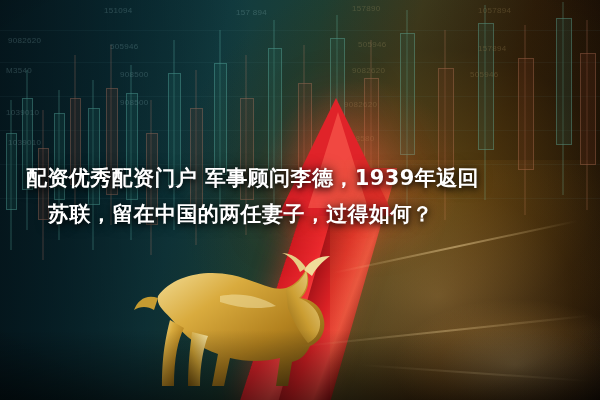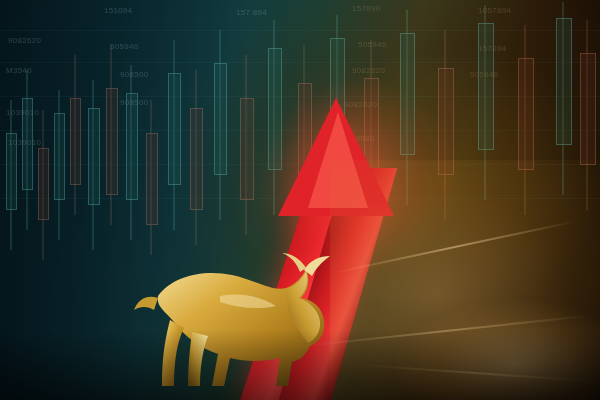--- a/index.html
+++ b/index.html
@@ -357,15 +357,17 @@
   <div class="flare-a"></div>
   <div class="flare-b"></div>
   <div class="streak" style="left:330px; top:246px; width:250px; transform:rotate(-12deg);"></div>
   <div class="streak" style="left:300px; top:330px; width:290px; transform:rotate(-6deg); opacity:0.7;"></div>
   <div class="streak" style="left:360px; top:372px; width:230px; transform:rotate(4deg); opacity:0.5;"></div>
 
   <div class="vignette"></div>
   <div class="bottom-dark"></div>
 
   <div class="headline">
+    <span class="line line1">配资优秀配资门户 军事顾问李德，1939年返回</span>
+    <span class="line line2">苏联，留在中国的两任妻子，过得如何？</span>
   </div>
 
 </div>
 
 </body></html>

